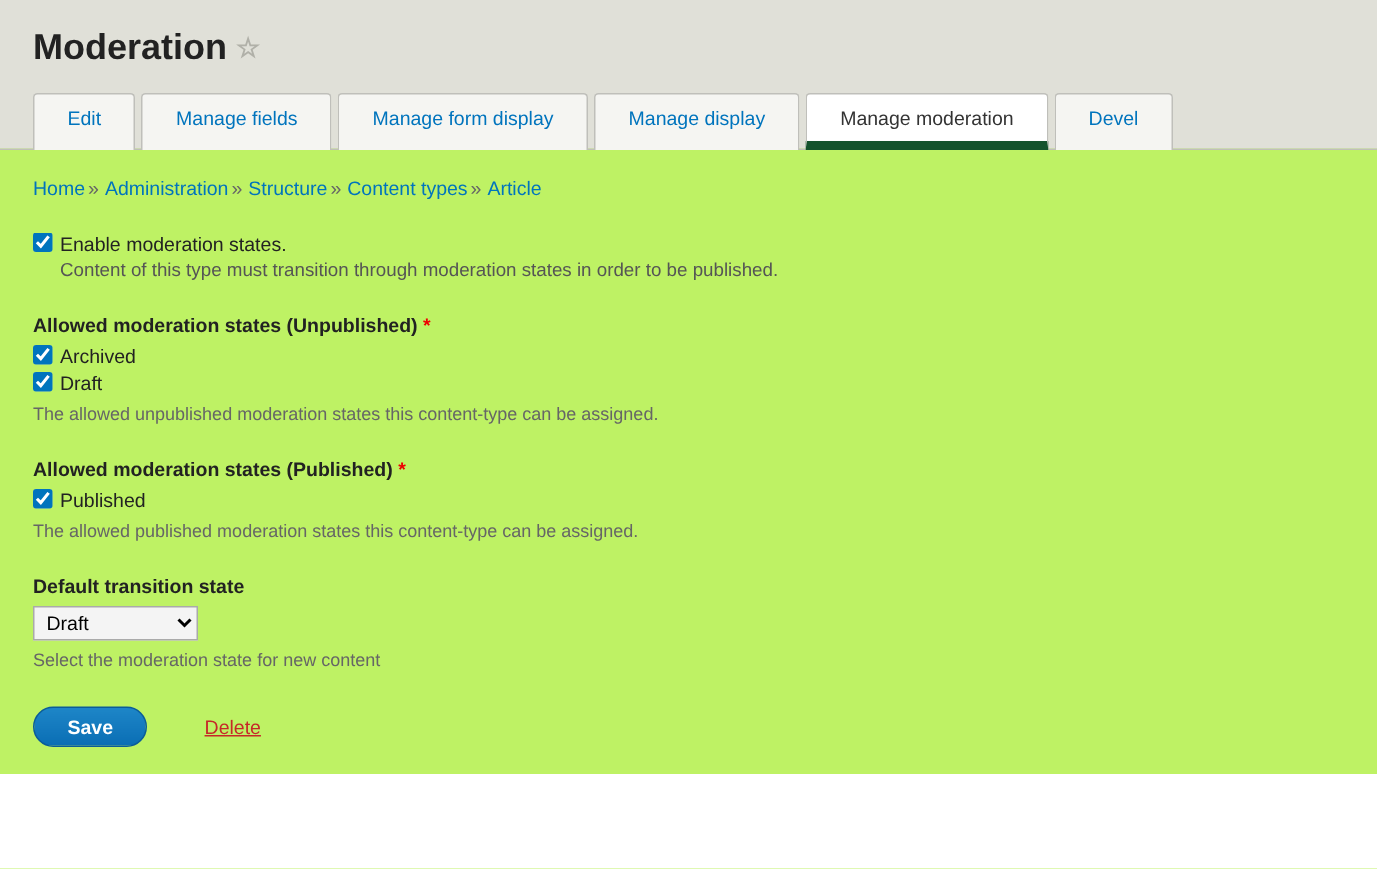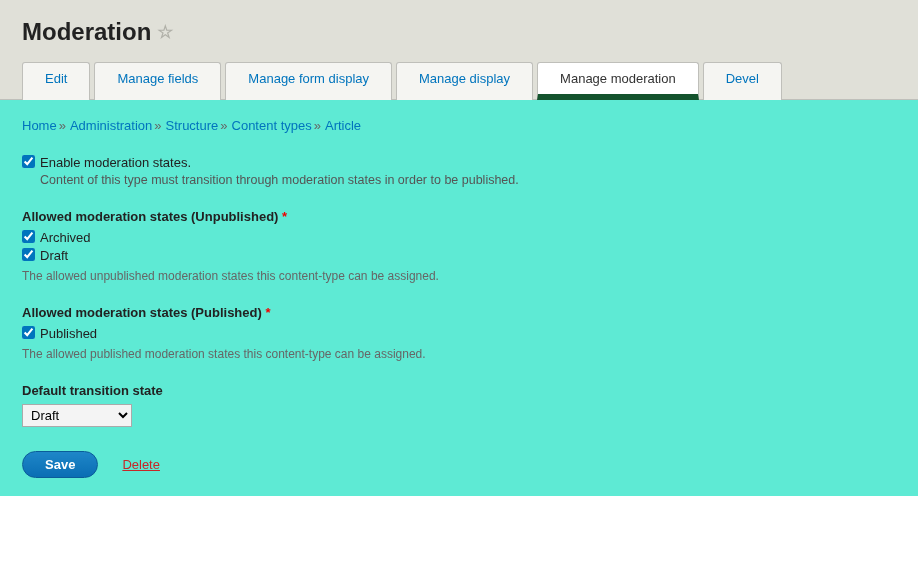--- a/index.html
+++ b/index.html
@@ -45,21 +45,21 @@
       text-align: left;
     }
     .tab.active {
       background: #fff;
       color: #333;
       border-bottom: 6px solid #14532d;
     }
     .content {
       border-top: 1px solid #bfbfba;
       padding: 18px 22px;
-      background: #5eead4;
+      background: #bef264;
     }
     .breadcrumb {
       margin-bottom: 22px;
       font-size: 13px;
     }
     .breadcrumb a { color: #0074bd; text-decoration: none; }
     .breadcrumb .sep { color: #666; padding: 0 4px 0 2px; }
     .form-item { margin-bottom: 10px; }
     .checkbox-row {
       display: flex;
@@ -96,21 +96,21 @@
       font-size: 13px;
       padding: 2px 4px;
       min-width: 110px;
       border: 1px solid #aaa;
       background: #f4f4f4;
     }
     .actions {
       margin-top: 24px;
       display: flex;
       align-items: center;
-      gap: 24px;
+      gap: 38px;
     }
     .save-btn {
       background: linear-gradient(#1e86c8, #0a6eb4);
       color: #fff;
       border: 1px solid #0a5c99;
       border-radius: 16px;
       padding: 5px 22px;
       font-size: 13px;
       font-weight: bold;
       cursor: pointer;
@@ -178,19 +178,20 @@
     <label>Published</label>
   </div>
   <div class="help-text">The allowed published moderation states this content-type can be assigned.</div>
 
   <div class="section-label">Default transition state</div>
   <div class="select-wrap">
     <select>
       <option>Draft</option>
     </select>
   </div>
+  <div class="help-text">Select the moderation state for new content</div>
 
   <div class="actions">
     <button class="save-btn">Save</button>
     <a class="delete-link">Delete</a>
   </div>
 
 </div>
 
 </body></html>

